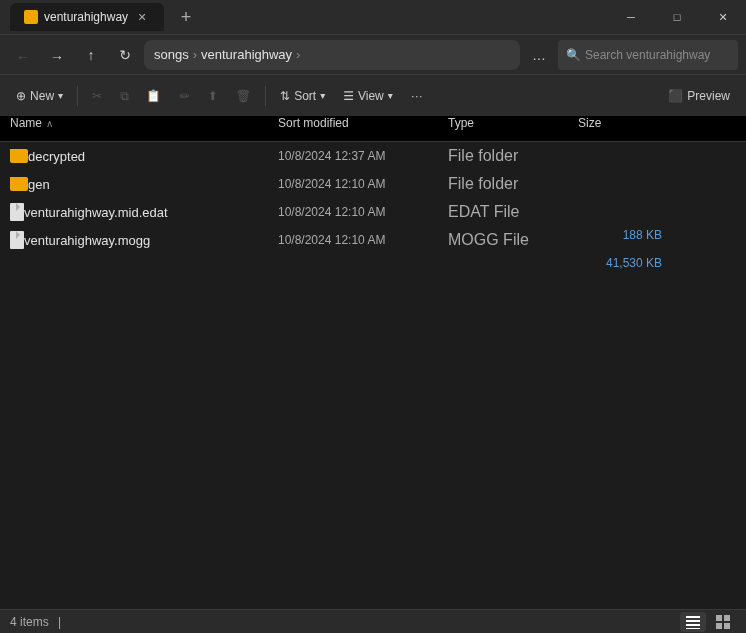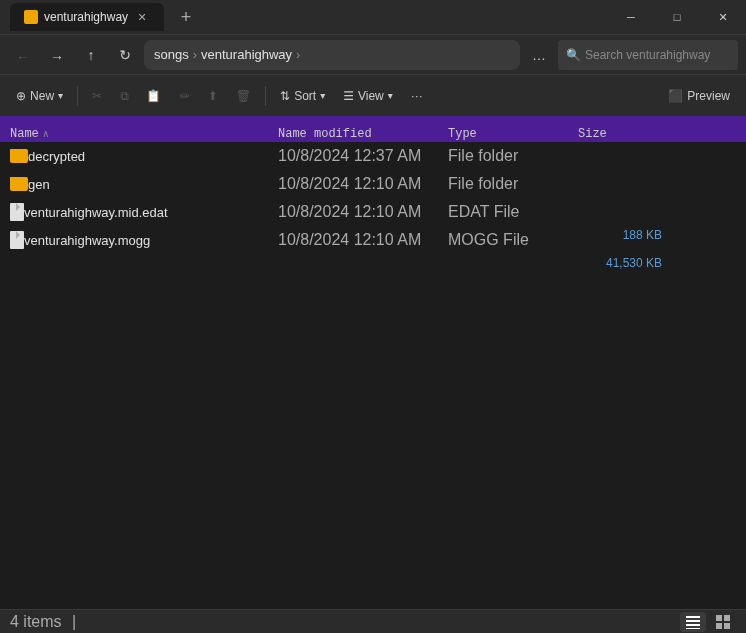--- a/index.html
+++ b/index.html
@@ -165,26 +165,25 @@
 
     
     .file-area {
       flex: 1;
       overflow: hidden;
       display: flex;
       flex-direction: column;
     }
     .list-header {
       height: 26px;
-      background: #4c1d95;
-      display: flex;
-      align-items: flex-end;
+      background: #000000;
+      display: flex;
+      align-items: flex-start;
       border-bottom: 1px solid #3a3a3a;
       flex-shrink: 0;
-      font-family: Liberation Mono, monospace;
     }
     .col-name {
       width: 270px;
       padding: 0 10px;
       font-size: 12px;
       color: #ccc;
       display: flex;
       align-items: center;
       gap: 4px;
       cursor: pointer;
@@ -207,21 +206,21 @@
       width: 270px;
       padding: 0 10px;
       display: flex;
       align-items: center;
       gap: 0;
       font-size: 13px;
       white-space: nowrap;
       overflow: hidden;
       text-overflow: ellipsis;
     }
-    .cell-date { width: 170px; padding: 0 8px; font-size: 16px; color: #aaa; }
+    .cell-date { width: 170px; padding: 0 8px; font-size: 12px; color: #aaa; }
     .cell-type { width: 130px; padding: 0 8px; font-size: 16px; color: #aaa; }
     .cell-size { width: 100px; padding: 0 8px; font-size: 12px; color: #5b9bd5; text-align: right; margin-top: 46px; }
 
     
     .folder-icon {
       width: 18px;
       height: 14px;
       background: #f0a500;
       border-radius: 0 2px 2px 2px;
       position: relative;
@@ -264,21 +263,21 @@
       height: 24px;
       background: #2b2b2b;
       display: flex;
       align-items: center;
       justify-content: space-between;
       padding: 0 10px;
       border-top: 1px solid #3a3a3a;
       flex-shrink: 0;
     }
     .status-text {
-      font-size: 16px;
+      font-size: 12px;
       color: #aaa;
     }
     .status-right {
       display: flex;
       align-items: center;
       gap: 4px;
     }
     .view-toggle-btn {
       width: 26px;
       height: 20px;
@@ -375,21 +374,21 @@
 </div>
 
 <div class="file-area">
 
   <div class="list-header">
     <div class="col-name">
       <span>Name</span>
       <span style="font-size:10px;color:#888;">∧</span>
     </div>
     <div class="col-date">
-      <span>Name modified</span>
+      <span>Sort modified</span>
     </div>
     <div class="col-type">
       <span>Type</span>
     </div>
     <div class="col-size">
       <span>Size</span>
     </div>
   </div>
 
   <div class="file-list" id="file-list">

